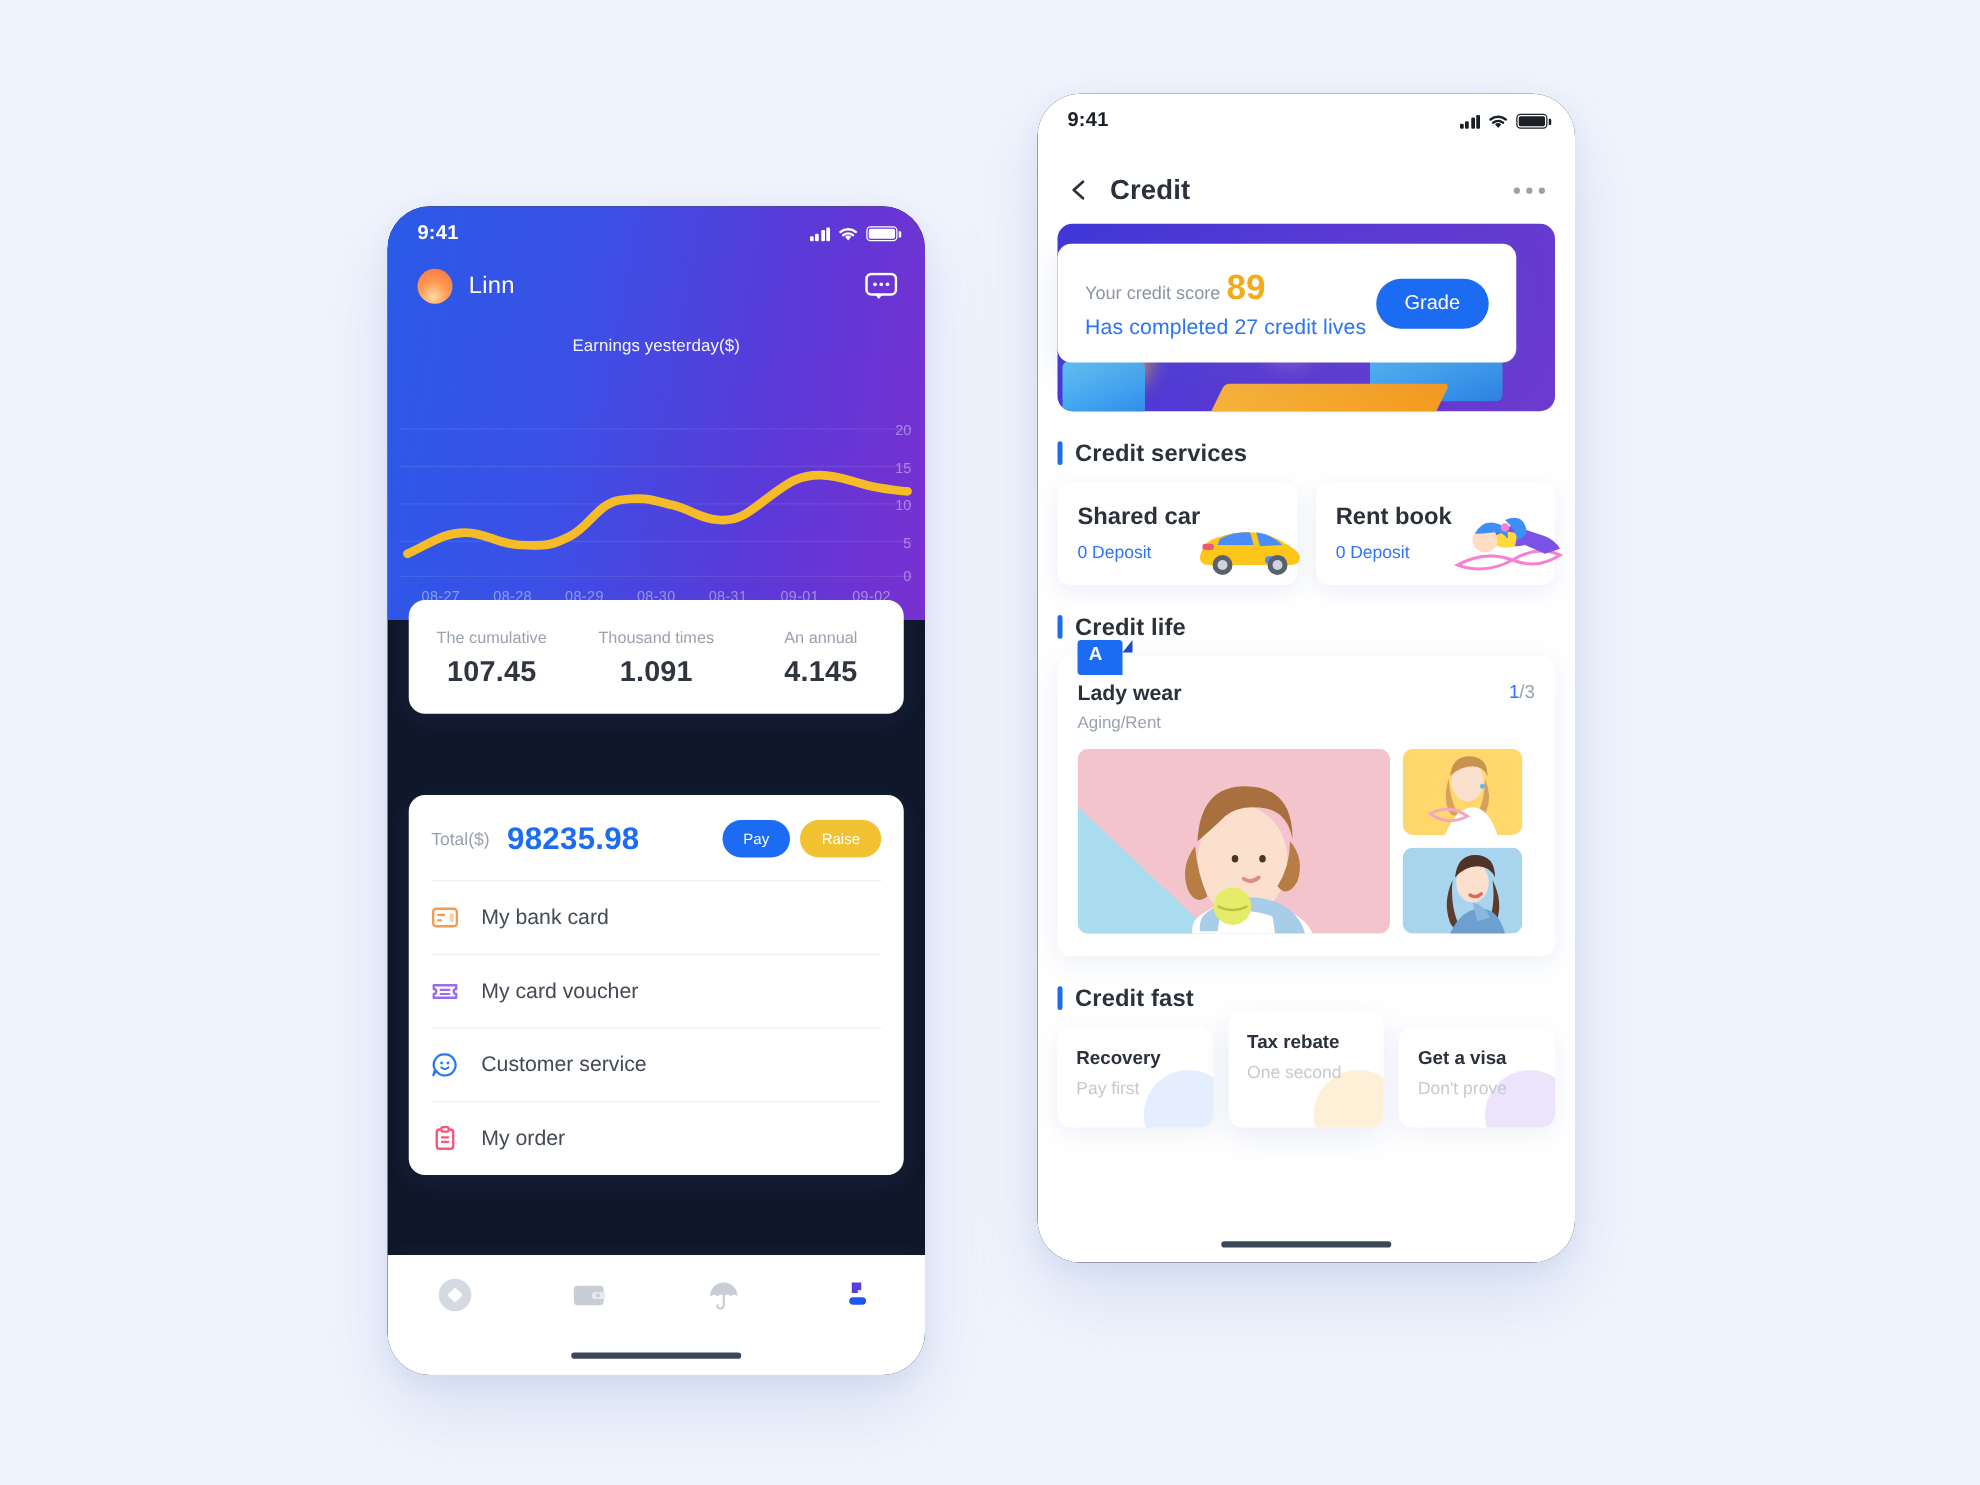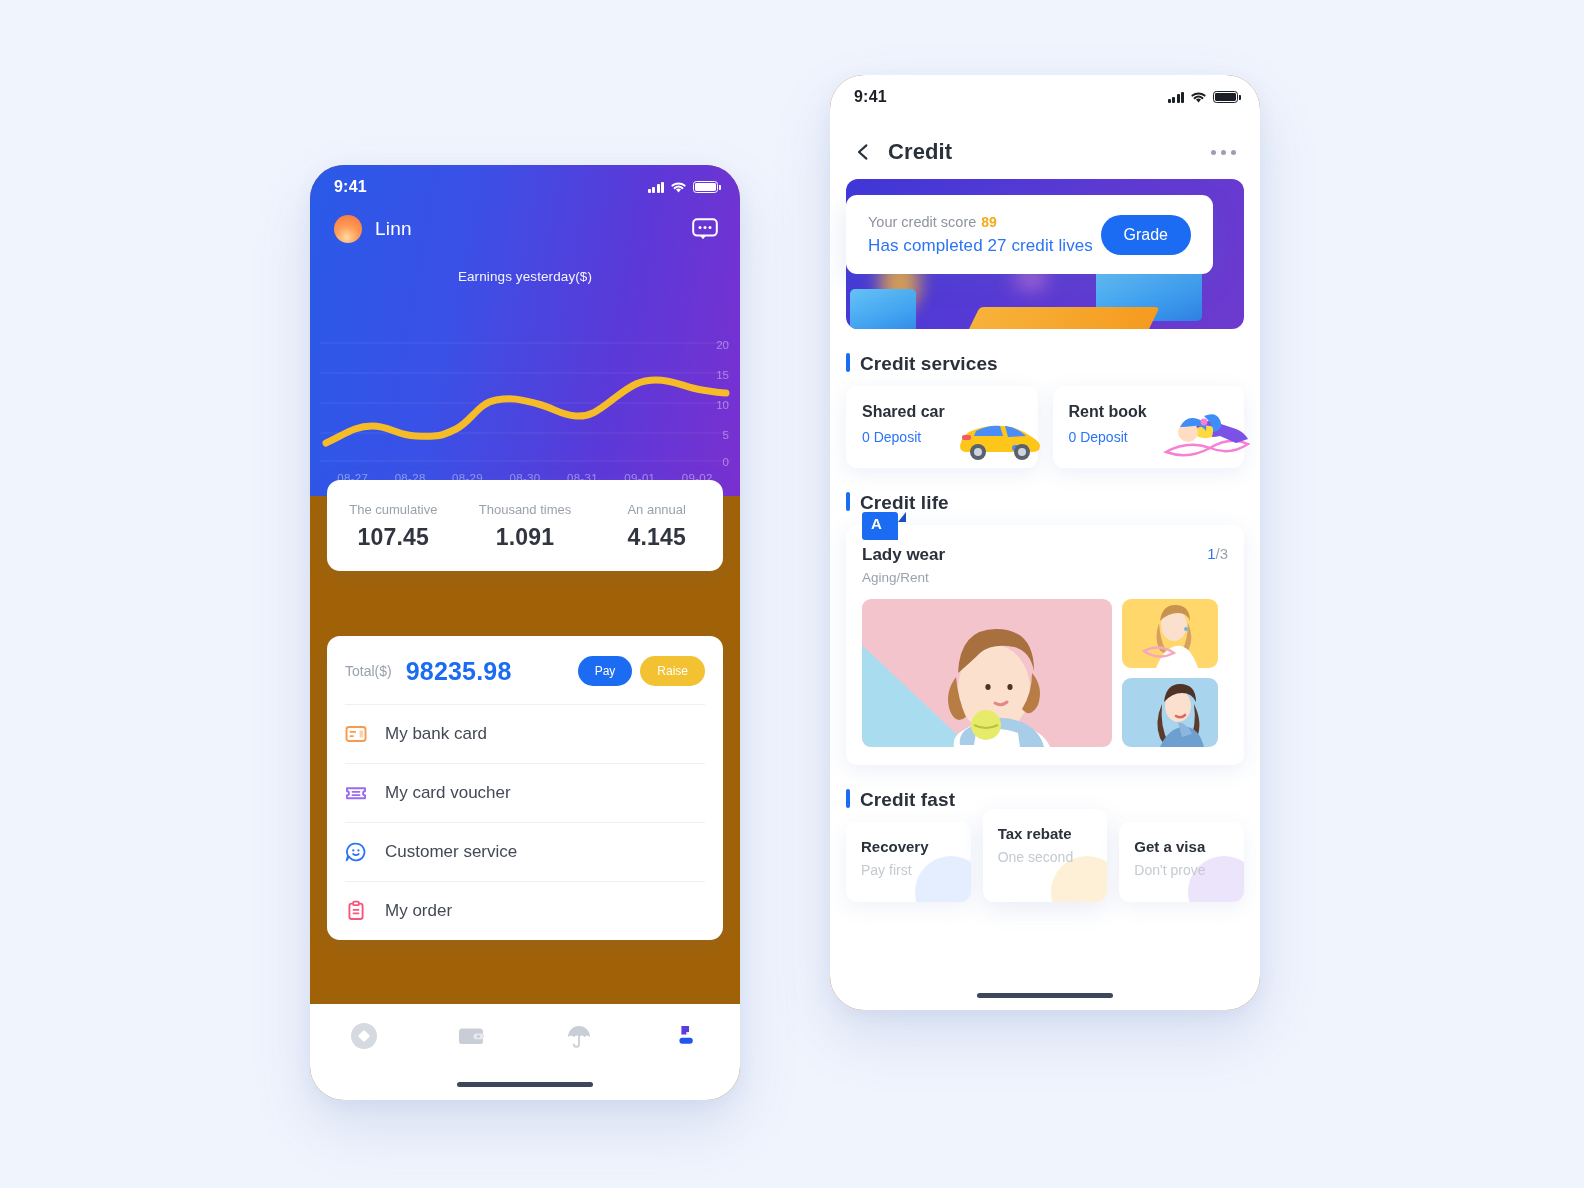--- a/index.html
+++ b/index.html
@@ -7,21 +7,21 @@
     width: 1584px; height: 1188px;
     background: #f0f4fd;
     font-family: "Liberation Sans", sans-serif;
     overflow: hidden;
   }
   .stage { position: relative; width: 1584px; height: 1188px; }
 
   
   .phone {
     position: absolute;
-    background: #a16207;
+    background: #0f172a;
     border-radius: 34px;
     overflow: hidden;
     box-shadow: 0 26px 60px rgba(80,110,180,0.16), 0 6px 18px rgba(80,110,180,0.08);
   }
   #phone-left  { left: 310px; top: 165px;  width: 430px; height: 935px; }
   #phone-right { left: 830px; top: 75px;   width: 430px; height: 935px; }
 
   
   .statusbar {
     height: 44px; display: flex; align-items: center;
@@ -132,38 +132,38 @@
   }
 
   .scorecard {
     position:absolute; left: 16px; top: 120px; right: 47px;
     background:#fff; border-radius: 11px; padding: 19px 22px 18px;
     box-shadow: 0 9px 26px rgba(80,110,180,.16); z-index: 5;
     display:flex; align-items:center;
   }
   .sc-left { flex:1; }
   .sc-row1 { font-size: 14.5px; color:#8d939f; }
-  .sc-score { color:#f5ab19; font-size: 14px; font-weight:bold; margin-left: 5px; }
+  .sc-score { color:#f5ab19; font-size: 28px; font-weight:bold; margin-left: 5px; }
   .sc-row2 { font-size: 17px; color:#2b74f5; font-weight:500; margin-top: 6px; letter-spacing:.1px; }
   .grade-btn {
     background:#1b6cf2; color:#fff; border:none; border-radius: 20px;
     font-size: 16px; padding: 11px 23px; font-family:inherit; cursor:pointer;
   }
 
   .sect-title { display:flex; align-items:flex-start; gap: 10px; margin: 24px 0 11px 16px; }
   .sect-title .bar { width: 4px; height: 19px; border-radius: 2px; background:#1b6cf2; }
   .sect-title .txt { font-size: 19px; font-weight:bold; color:#2b313b; letter-spacing:.1px; }
 
   .svc-row { display:flex; gap: 15px; margin: 0 16px; }
   .svc {
     position:relative; flex:1; background:#fff; border-radius: 11px;
     box-shadow: 0 5px 20px rgba(92,120,190,.12);
     padding: 17px 16px 18px; height: 82px; cursor:pointer;
   }
-  .svc .t { font-size: 16px; font-weight:bold; color:#2b313b; }
+  .svc .t { font-size: 19px; font-weight:bold; color:#2b313b; }
   .svc .s { font-size: 14px; color:#2b74f5; margin-top: 8px; }
   .svc .art { position:absolute; right: -8px; bottom: 4px; width: 96px; height: 62px; }
 
   .lifecard {
     position:relative; margin: 0 16px; background:#fff; border-radius: 11px;
     box-shadow: 0 5px 22px rgba(92,120,190,.12); padding: 20px 16px 18px;
   }
   .flag {
     position:absolute; left: 16px; top: -13px; width: 36px; height: 28px;
     background:#1b6cf2; color:#fff; font-size: 15px; font-weight:bold;

